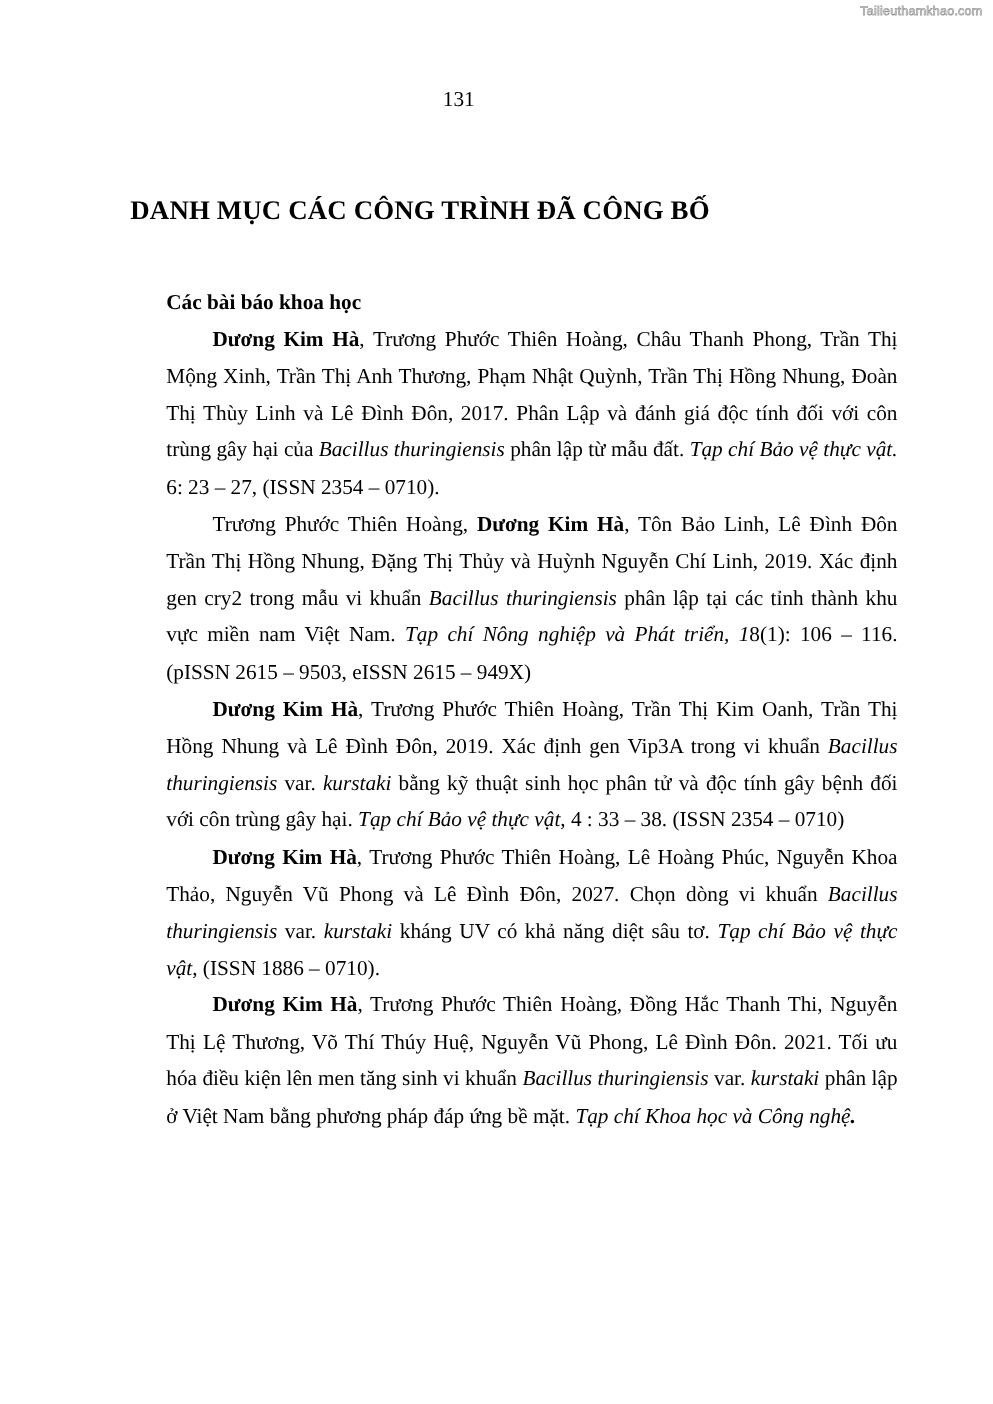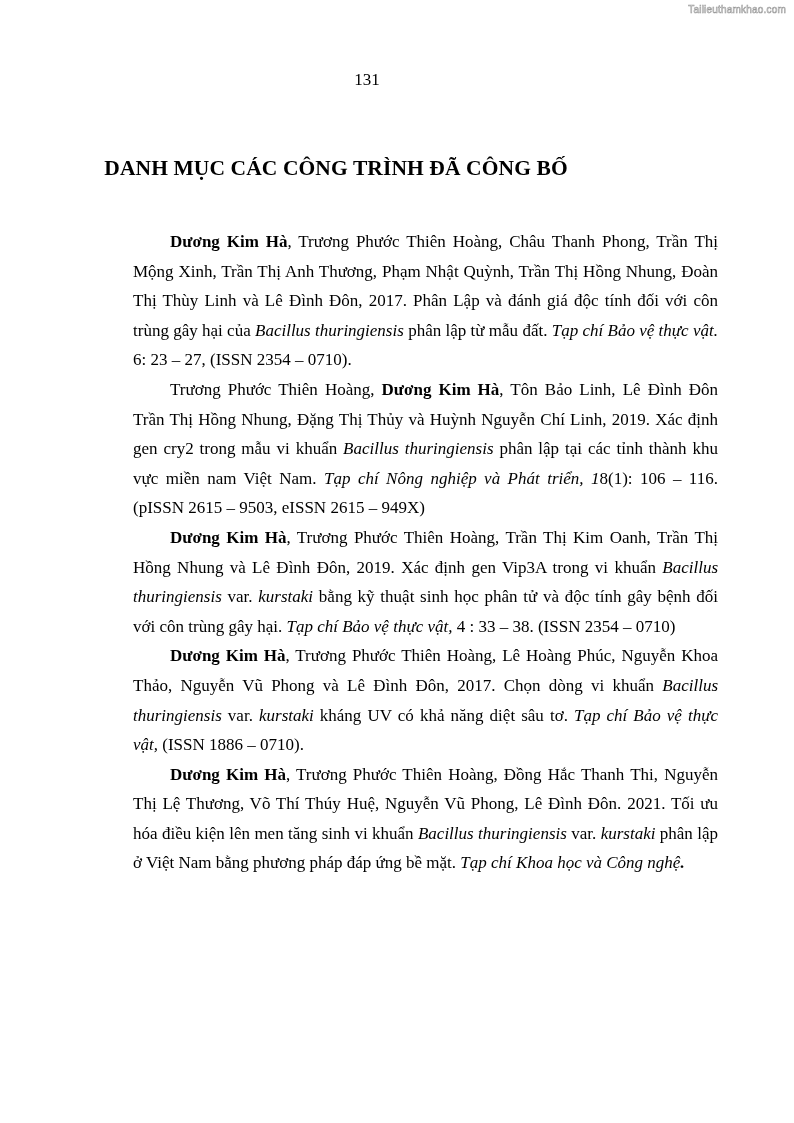--- a/index.html
+++ b/index.html
@@ -66,20 +66,21 @@
 </head>
 <body>
 
 <div class="watermark">Tailieuthamkhao.com</div>
 
 <div class="page-number">131</div>
 
 <h1 class="title" style="margin:0;">DANH MỤC CÁC CÔNG TRÌNH ĐÃ CÔNG BỐ</h1>
 
 <div class="content">
+  <p class="section-heading">Các bài báo khoa học</p>
   <div id="pub-list">
     <p class="pub"><b>Dương Kim Hà</b><span>, Trương Phước Thiên Hoàng, Châu Thanh Phong, Trần Thị Mộng Xinh, Trần Thị Anh Thương, Phạm Nhật Quỳnh, Trần Thị Hồng Nhung, Đoàn Thị Thùy Linh và Lê Đình Đôn, 2017. Phân Lập và đánh giá độc tính đối với côn trùng gây hại của </span><i>Bacillus thuringiensis</i><span> phân lập từ mẫu đất. </span><i>Tạp chí Bảo vệ thực vật.</i><span> 6: 23 – 27, (ISSN 2354 – 0710).</span></p>
     <p class="pub"><span>Trương Phước Thiên Hoàng, </span><b>Dương Kim Hà</b><span>, Tôn Bảo Linh, Lê Đình Đôn Trần Thị Hồng Nhung, Đặng Thị Thủy và Huỳnh Nguyễn Chí Linh, 2019. Xác định gen cry2 trong mẫu vi khuẩn </span><i>Bacillus thuringiensis</i><span> phân lập tại các tỉnh thành khu vực miền nam Việt Nam. </span><i>Tạp chí Nông nghiệp và Phát triển, 1</i><span>8(1): 106 – 116. (pISSN 2615 – 9503, eISSN 2615 – 949X)</span></p>
     <p class="pub"><b>Dương Kim Hà</b><span>, Trương Phước Thiên Hoàng, Trần Thị Kim Oanh, Trần Thị Hồng Nhung và Lê Đình Đôn, 2019. Xác định gen Vip3A trong vi khuẩn </span><i>Bacillus thuringiensis</i><span> var. </span><i>kurstaki</i><span> bằng kỹ thuật sinh học phân tử và độc tính gây bệnh đối với côn trùng gây hại. </span><i>Tạp chí Bảo vệ thực vật,</i><span> 4 : 33 – 38. (ISSN 2354 – 0710)</span></p>
-    <p class="pub"><b>Dương Kim Hà</b><span>, Trương Phước Thiên Hoàng, Lê Hoàng Phúc, Nguyễn Khoa Thảo, Nguyễn Vũ Phong và Lê Đình Đôn, 2017. Chọn dòng vi khuẩn </span><i>Bacillus thuringiensis</i><span> var. </span><i>kurstaki</i><span> kháng UV có khả năng diệt sâu tơ. </span><i>Tạp chí Bảo vệ thực vật,</i><span> (ISSN 1886 – 0710).</span></p>
+    <p class="pub"><b>Dương Kim Hà</b><span>, Trương Phước Thiên Hoàng, Lê Hoàng Phúc, Nguyễn Khoa Thảo, Nguyễn Vũ Phong và Lê Đình Đôn, 2027. Chọn dòng vi khuẩn </span><i>Bacillus thuringiensis</i><span> var. </span><i>kurstaki</i><span> kháng UV có khả năng diệt sâu tơ. </span><i>Tạp chí Bảo vệ thực vật,</i><span> (ISSN 1886 – 0710).</span></p>
     <p class="pub"><b>Dương Kim Hà</b><span>, Trương Phước Thiên Hoàng, Đồng Hắc Thanh Thi, Nguyễn Thị Lệ Thương, Võ Thí Thúy Huệ, Nguyễn Vũ Phong, Lê Đình Đôn. 2021. Tối ưu hóa điều kiện lên men tăng sinh vi khuẩn </span><i>Bacillus thuringiensis</i><span> var. </span><i>kurstaki</i><span> phân lập ở Việt Nam bằng phương pháp đáp ứng bề mặt. </span><i>Tạp chí Khoa học và Công nghệ</i><b style="font-style: italic;">.</b></p>
   </div>
 </div>
 
 </body></html>

